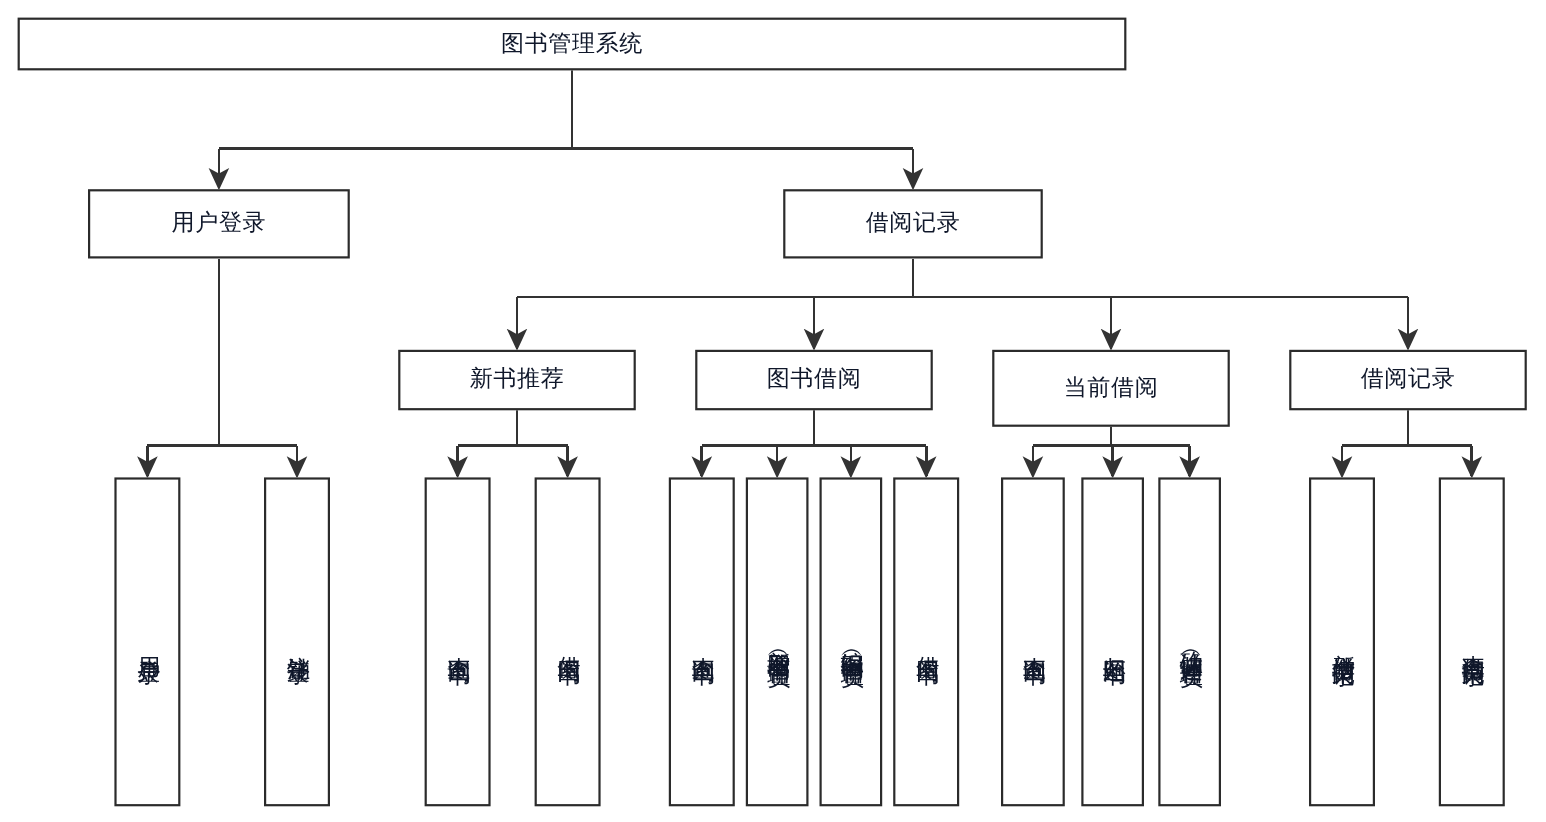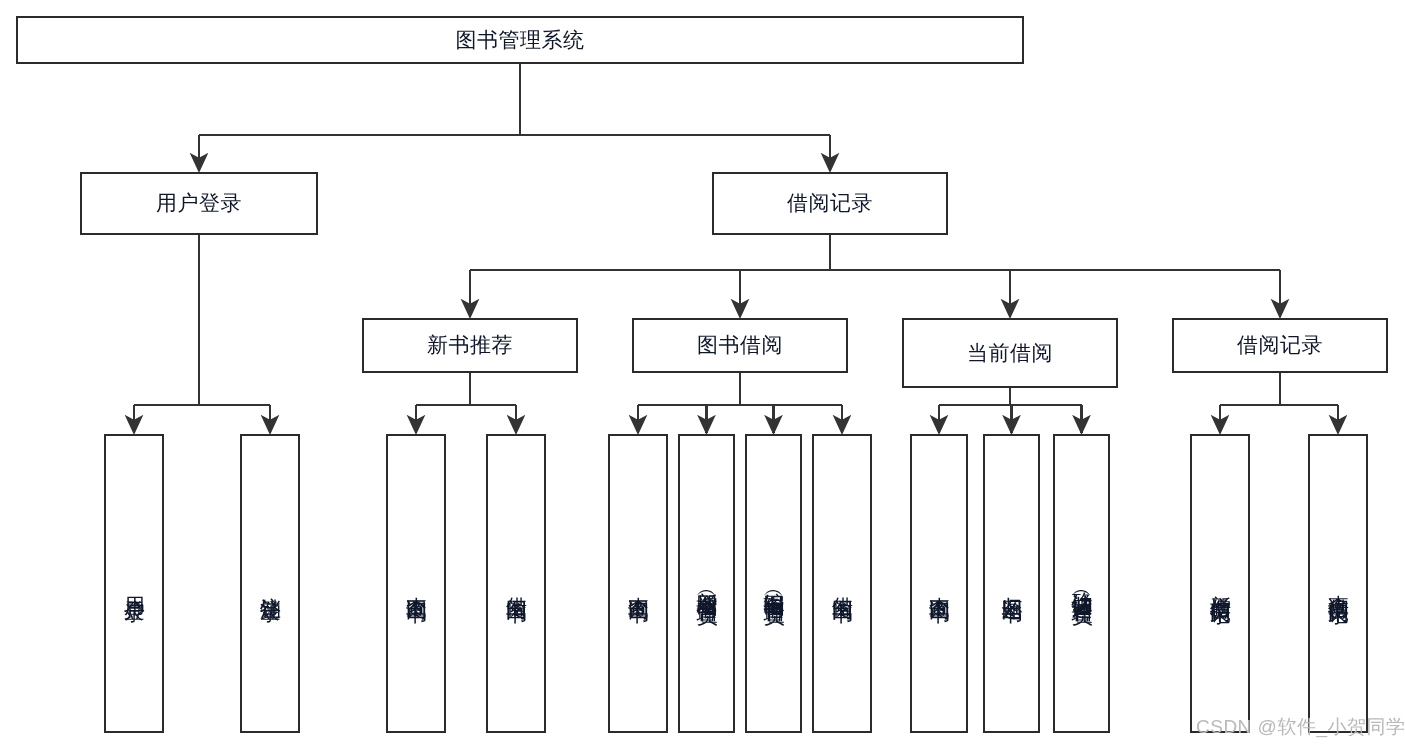--- a/index.html
+++ b/index.html
@@ -164,15 +164,14 @@
         <span class="vtext">确认归还（管理员）</span>
       </div>
       <div class="node vert" style="left: 1190px; top: 434px; width: 60px; height: 299px;">
         <span class="vtext">新增借阅记录</span>
       </div>
       <div class="node vert" style="left: 1308px; top: 434px; width: 60px; height: 299px;">
         <span class="vtext">查询借阅记录</span>
       </div>
     </div>
 
-  <div class="watermark" style="left: 1196px; top: 714px;">CSDN @软件_小贺同学</div>
 
 </div>
 
 </body></html>

